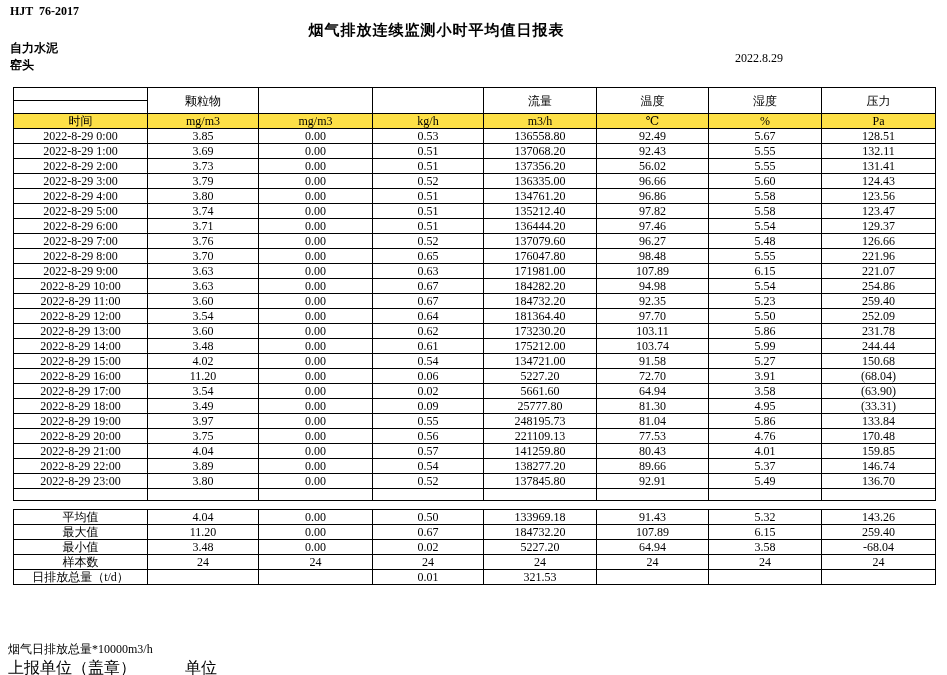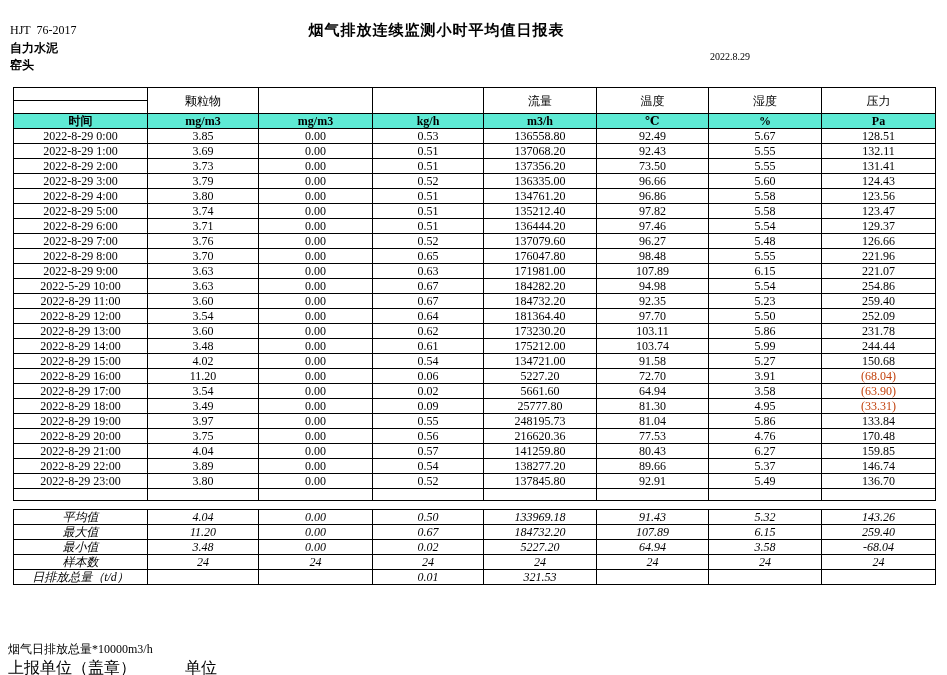--- a/index.html
+++ b/index.html
@@ -1,33 +1,33 @@
 <!DOCTYPE html>
 <html><head>
 <meta charset="utf-8">
 <style>
   html,body{margin:0;padding:0;}
   body{
     width:947px;height:675px;background:#ffffff;color:#000;
     font-family:"Liberation Serif","DejaVu Serif",serif;
     position:relative;overflow:hidden;
   }
-  .std{position:absolute;top:4px;left:10px;font-size:12px;font-weight:normal;white-space:pre;margin-top:19px;}
+  .std{position:absolute;top:4px;left:10px;font-size:12px;font-weight:bold;white-space:pre;}
   .title{position:absolute;top:21px;left:0;width:873px;text-align:center;font-size:15px;font-weight:bold;letter-spacing:1px;}
   .company{position:absolute;top:40px;left:10px;font-size:12px;font-weight:bold;}
   .station{position:absolute;top:57px;left:10px;font-size:12px;font-weight:bold;}
-  .date{position:absolute;top:51px;left:710px;font-size:10px;}
+  .date{position:absolute;top:51px;left:735px;font-size:12px;}
   .tables{position:absolute;top:87px;left:13px;width:922px;}
   table{border-collapse:collapse;table-layout:fixed;width:922px;font-size:12px;}
   td{border:1px solid #000;text-align:center;padding:0;height:14px;line-height:14px;overflow:hidden;white-space:nowrap;}
   thead .sub td{height:12px;line-height:12px;}
-  tr.green td{background:#5eead4;font-weight:bold;}
-  td.neg{color:#c2410c;}
+  tr.green td{background:#fde047;}
+  td.neg{color:#000000;}
   tr.blank td{height:11px;line-height:11px;}
-  #summary-table{margin-top:8px;font-style:italic;}
+  #summary-table{margin-top:8px;}
   .footnote{position:absolute;top:641px;left:8px;font-size:12px;}
   .stamp{position:absolute;top:658px;left:8px;font-size:16px;}
   .unitlabel{position:absolute;top:658px;left:185px;font-size:16px;}
 </style>
 </head>
 <body>
 
 <div class="std">HJT  76-2017</div>
 <div class="title">烟气排放连续监测小时平均值日报表</div>
 <div class="company">自力水泥</div>
@@ -91,21 +91,21 @@
           <td>92.43</td>
           <td>5.55</td>
           <td>132.11</td>
         </tr>
         <tr>
           <td>2022-8-29 2:00</td>
           <td>3.73</td>
           <td>0.00</td>
           <td>0.51</td>
           <td>137356.20</td>
-          <td>73.50</td>
+          <td>56.02</td>
           <td>5.55</td>
           <td>131.41</td>
         </tr>
         <tr>
           <td>2022-8-29 3:00</td>
           <td>3.79</td>
           <td>0.00</td>
           <td>0.52</td>
           <td>136335.00</td>
           <td>96.66</td>
@@ -166,21 +166,21 @@
           <td>2022-8-29 9:00</td>
           <td>3.63</td>
           <td>0.00</td>
           <td>0.63</td>
           <td>171981.00</td>
           <td>107.89</td>
           <td>6.15</td>
           <td>221.07</td>
         </tr>
         <tr>
-          <td>2022-5-29 10:00</td>
+          <td>2022-8-29 10:00</td>
           <td>3.63</td>
           <td>0.00</td>
           <td>0.67</td>
           <td>184282.20</td>
           <td>94.98</td>
           <td>5.54</td>
           <td>254.86</td>
         </tr>
         <tr>
           <td>2022-8-29 11:00</td>
@@ -270,33 +270,33 @@
           <td>248195.73</td>
           <td>81.04</td>
           <td>5.86</td>
           <td>133.84</td>
         </tr>
         <tr>
           <td>2022-8-29 20:00</td>
           <td>3.75</td>
           <td>0.00</td>
           <td>0.56</td>
-          <td>216620.36</td>
+          <td>221109.13</td>
           <td>77.53</td>
           <td>4.76</td>
           <td>170.48</td>
         </tr>
         <tr>
           <td>2022-8-29 21:00</td>
           <td>4.04</td>
           <td>0.00</td>
           <td>0.57</td>
           <td>141259.80</td>
           <td>80.43</td>
-          <td>6.27</td>
+          <td>4.01</td>
           <td>159.85</td>
         </tr>
         <tr>
           <td>2022-8-29 22:00</td>
           <td>3.89</td>
           <td>0.00</td>
           <td>0.54</td>
           <td>138277.20</td>
           <td>89.66</td>
           <td>5.37</td>

